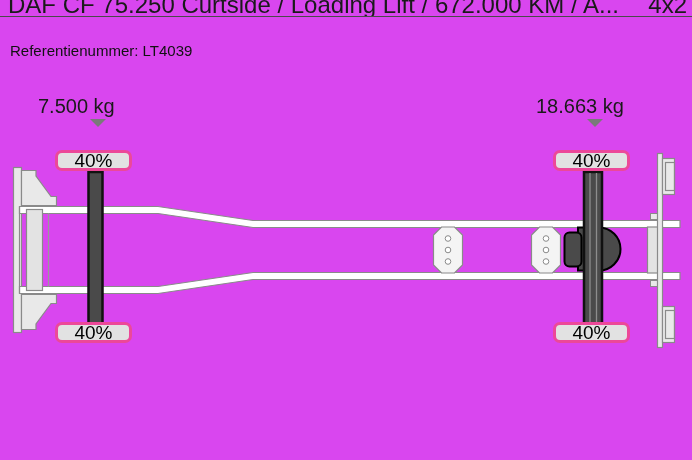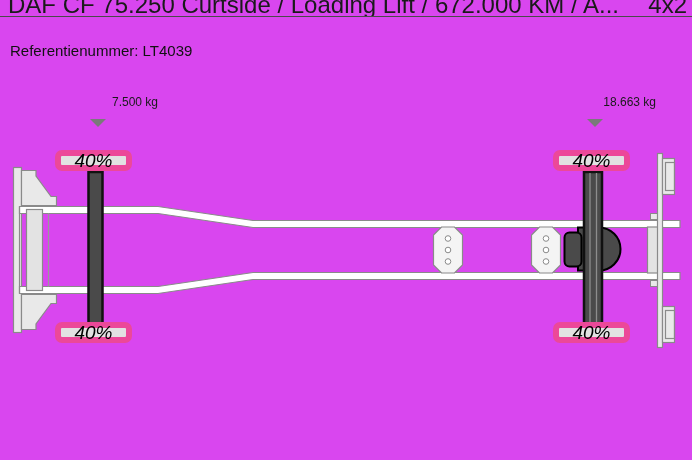--- a/index.html
+++ b/index.html
@@ -16,37 +16,37 @@
     position:absolute; top:-7px; left:8px; right:5px;
     display:flex; justify-content:space-between; align-items:flex-start;
     font-size:24px; line-height:1; color:#1a1a1a; white-space:nowrap;
   }
   .ref-line {
     position:absolute; top:21px; left:10px;
     font-size:15px; color:#111;margin-top:21px;
   }
   .diagram-svg { position:absolute; top:0; left:0; }
   .load-label {
-    position:absolute; width:120px; text-align:right;
-    font-size:12px; color:#1a1a1a;
+    position:absolute; width:120px; text-align:left;
+    font-size:20px; color:#1a1a1a;
   }
   .load-label.front { left:38px; top:95px; }
   .load-label.rear  { left:536px; top:95px; }
   .arrow-down {
     position:absolute; width:0; height:0;
     border-left:8px solid transparent; border-right:8px solid transparent;
     border-top:8px solid #7a7a7a;
   }
   .arrow-down.front { left:90px; top:119px; }
   .arrow-down.rear  { left:587px; top:119px; }
   .wheel {
     position:absolute; width:77px; height:21px;
-    background:#e2e2e2; border:6px solid #ec4899; border-radius:7px;
+    background:#e2e2e2; border:3px solid #ec4899; border-radius:7px;
     display:flex; align-items:center; justify-content:center;
-    font-size:19px; color:#000;font-style:italic;
+    font-size:19px; color:#000;
   }
   .wheel.fl { left:55px;  top:150px; }
   .wheel.fr { left:55px;  top:322px; }
   .wheel.rl { left:553px; top:150px; }
   .wheel.rr { left:553px; top:322px; }
 </style>
 </head>
 <body>
 
 <div class="page">

